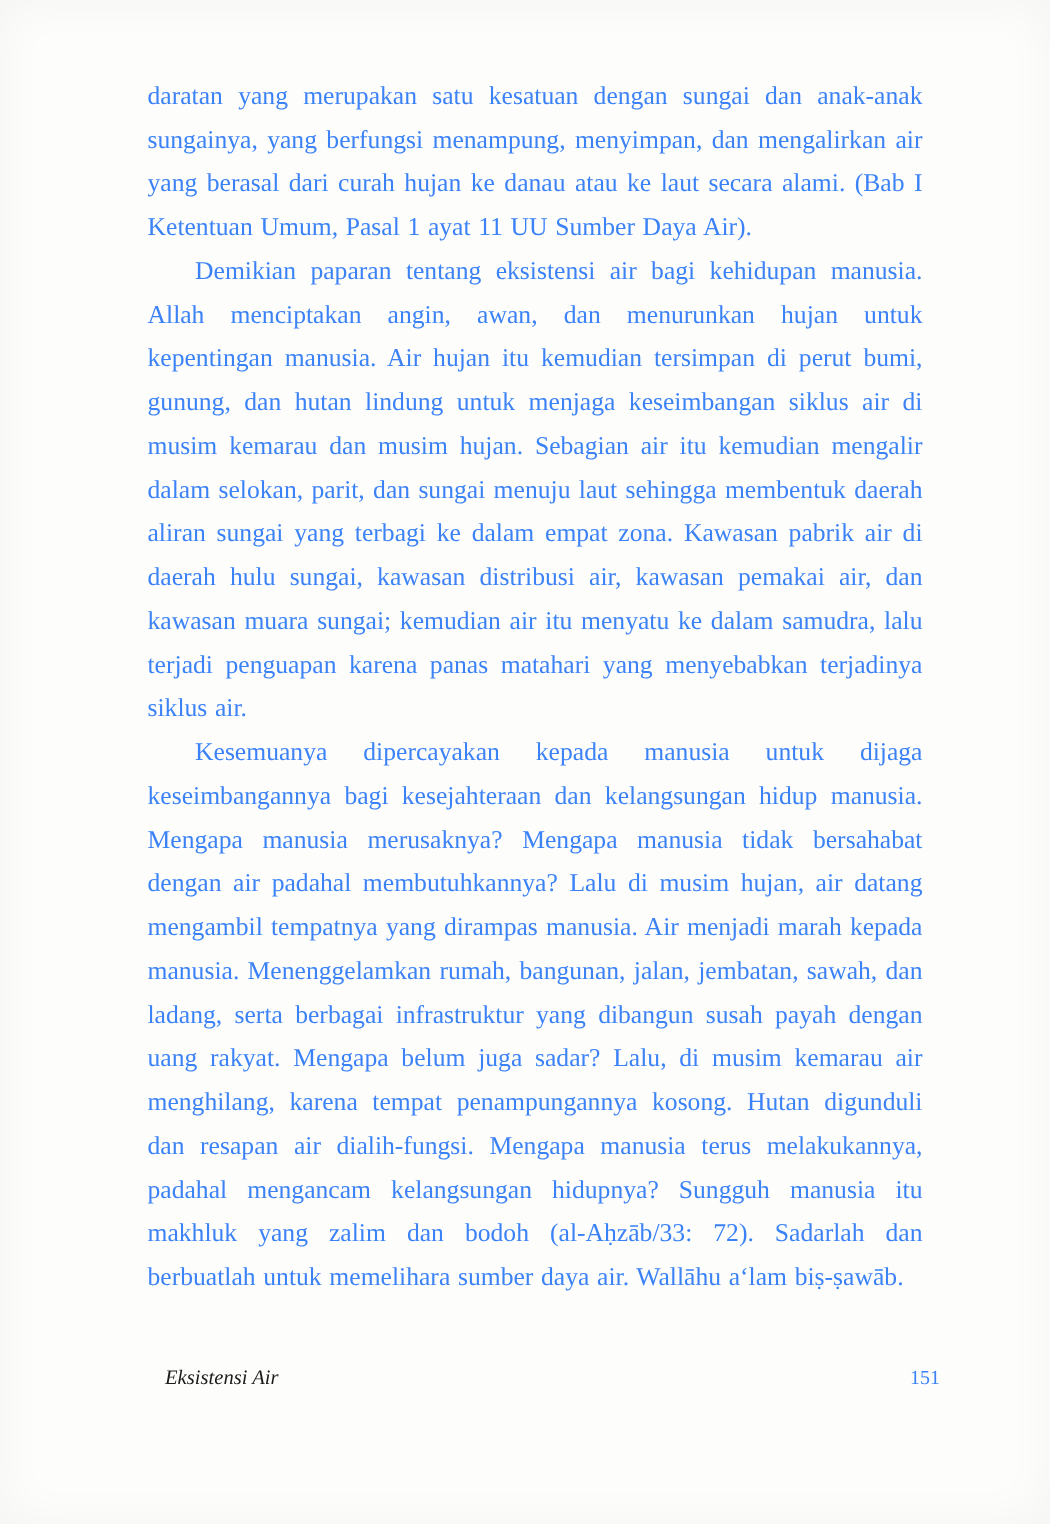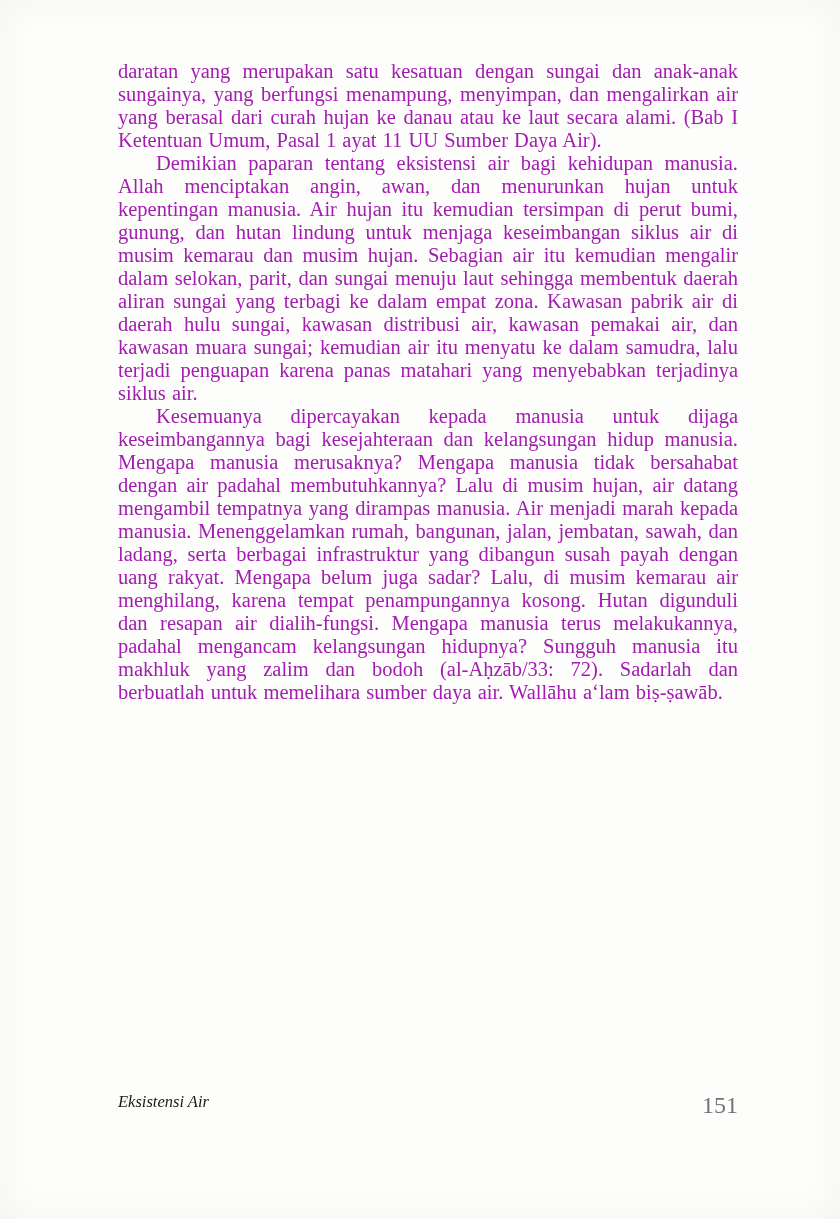--- a/index.html
+++ b/index.html
@@ -23,47 +23,47 @@
   }
   .content {
     position: absolute;
     left: 118px;
     top: 60px;
     width: 620px;
   }
   .para {
     margin: 0;
     font-size: 20.5px;
-    line-height: 23px;
+    line-height: 35px;
     text-align: justify;
-    color: #a21caf;
+    color: #3b82f6;
     word-spacing: 1px;
   }
   .para.indent {
     text-indent: 38px;
   }
   .italic {
   }
   .footer {
     position: absolute;
-    left: 118px;
+    left: 132px;
     top: 1092px;
     width: 620px;
     display: flex;
     justify-content: space-between;
-    align-items: flex-start;
+    align-items: flex-end;
   }
   .running-title {
     font-style: italic;
     font-size: 16.5px;
     color: #1b1b1b;
   }
   .page-number {
-    font-size: 24px;
-    color: #737373;
+    font-size: 16px;
+    color: #3b82f6;
   }
 </style>
 </head>
 <body>
 
 <div class="page">
   <div class="content">
     <p class="para">daratan yang merupakan satu kesatuan dengan sungai dan anak-anak sungainya, yang berfungsi menampung, menyimpan, dan mengalirkan air yang berasal dari curah hujan ke danau atau ke laut secara alami. (Bab I Ketentuan Umum, Pasal 1 ayat 11 UU Sumber Daya Air).</p>
     <p class="para indent">Demikian paparan tentang eksistensi air bagi kehidupan manusia. Allah menciptakan angin, awan, dan menurunkan hujan untuk kepentingan manusia. Air hujan itu kemudian tersimpan di perut bumi, gunung, dan hutan lindung untuk menjaga keseimbangan siklus air di musim kemarau dan musim hujan. Sebagian air itu kemudian mengalir dalam selokan, parit, dan sungai menuju laut sehingga membentuk daerah aliran sungai yang terbagi ke dalam empat zona. Kawasan pabrik air di daerah hulu sungai, kawasan distribusi air, kawasan pemakai air, dan kawasan muara sungai; kemudian air itu menyatu ke dalam samudra, lalu terjadi penguapan karena panas matahari yang menyebabkan terjadinya siklus air.</p>
     <p class="para indent"><span>Kesemuanya dipercayakan kepada manusia untuk dijaga keseimbangannya bagi kesejahteraan dan kelangsungan hidup manusia. Mengapa manusia merusaknya? Mengapa manusia tidak bersahabat dengan air padahal membutuhkannya? Lalu di musim hujan, air datang mengambil tempatnya yang dirampas manusia. Air menjadi marah kepada manusia. Menenggelamkan rumah, bangunan, jalan, jembatan, sawah, dan ladang, serta berbagai infrastruktur yang dibangun susah payah dengan uang rakyat. Mengapa belum juga sadar? Lalu, di musim kemarau air menghilang, karena tempat penampungannya kosong. Hutan digunduli dan resapan air dialih-fungsi. Mengapa manusia terus melakukannya, padahal mengancam kelangsungan hidupnya? Sungguh manusia itu makhluk yang zalim dan bodoh (al-Aḥzāb/33: 72). Sadarlah dan berbuatlah untuk memelihara sumber daya air.</span> <span class="italic">Wallāhu a‘lam biṣ-ṣawāb.</span></p>

